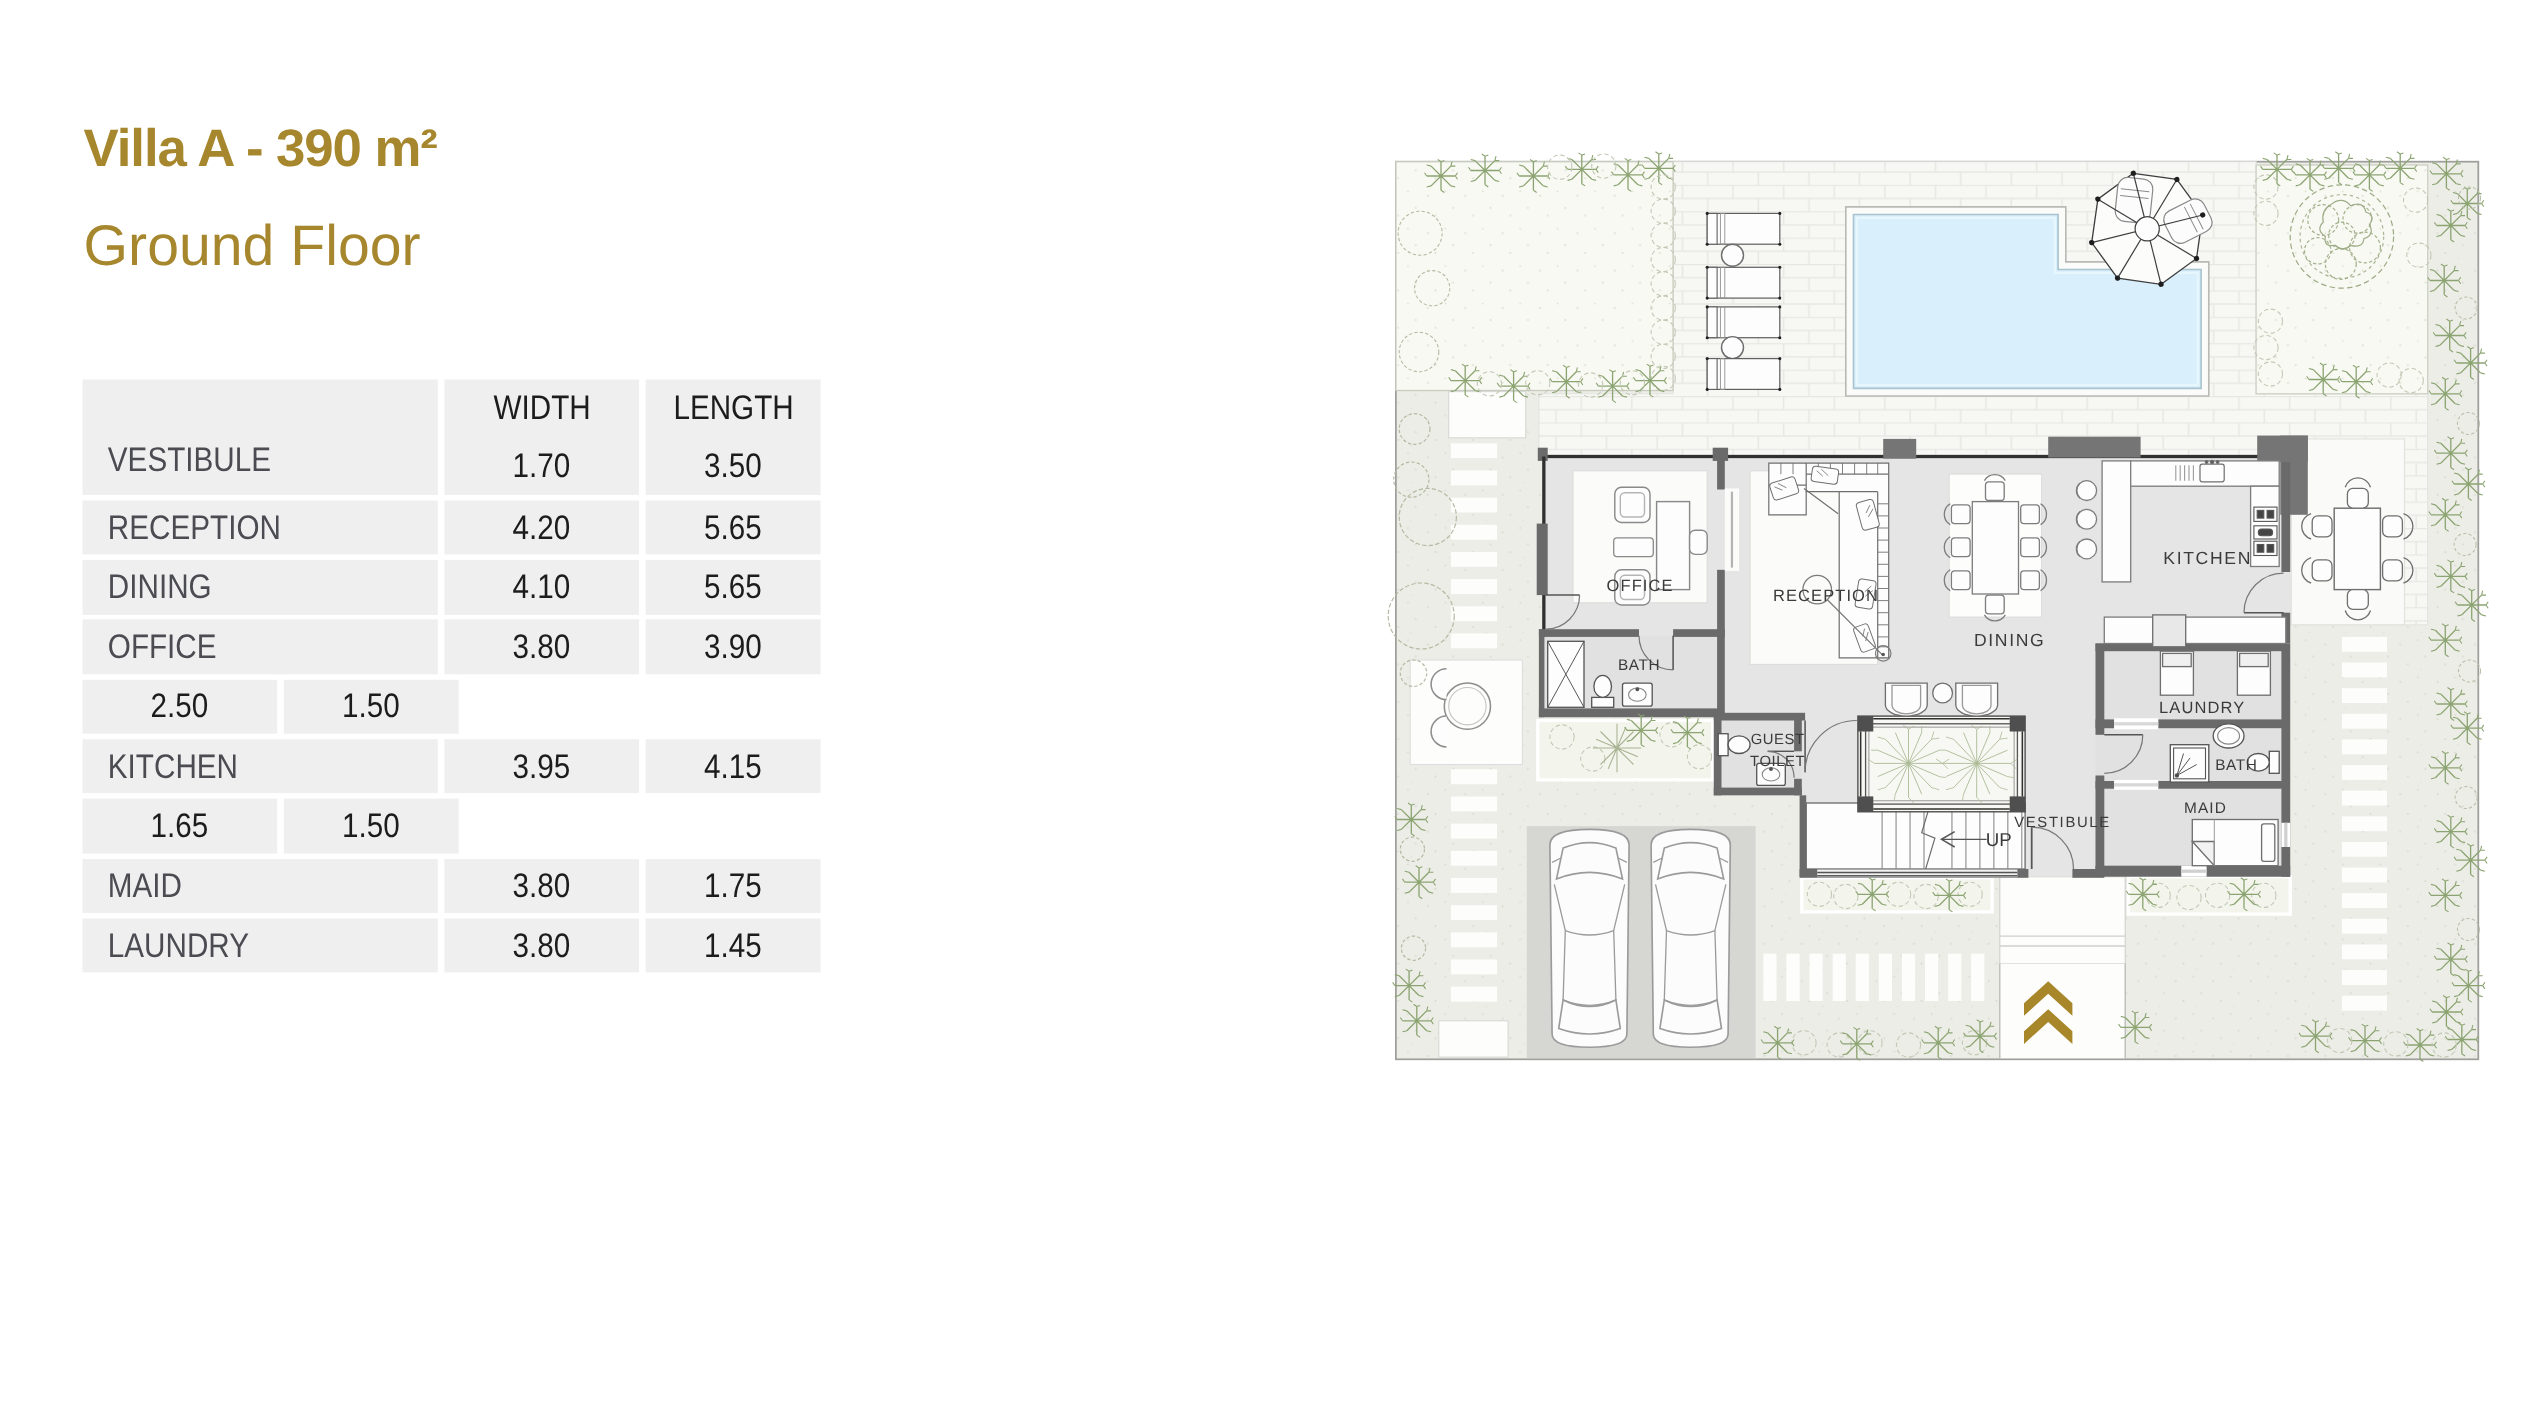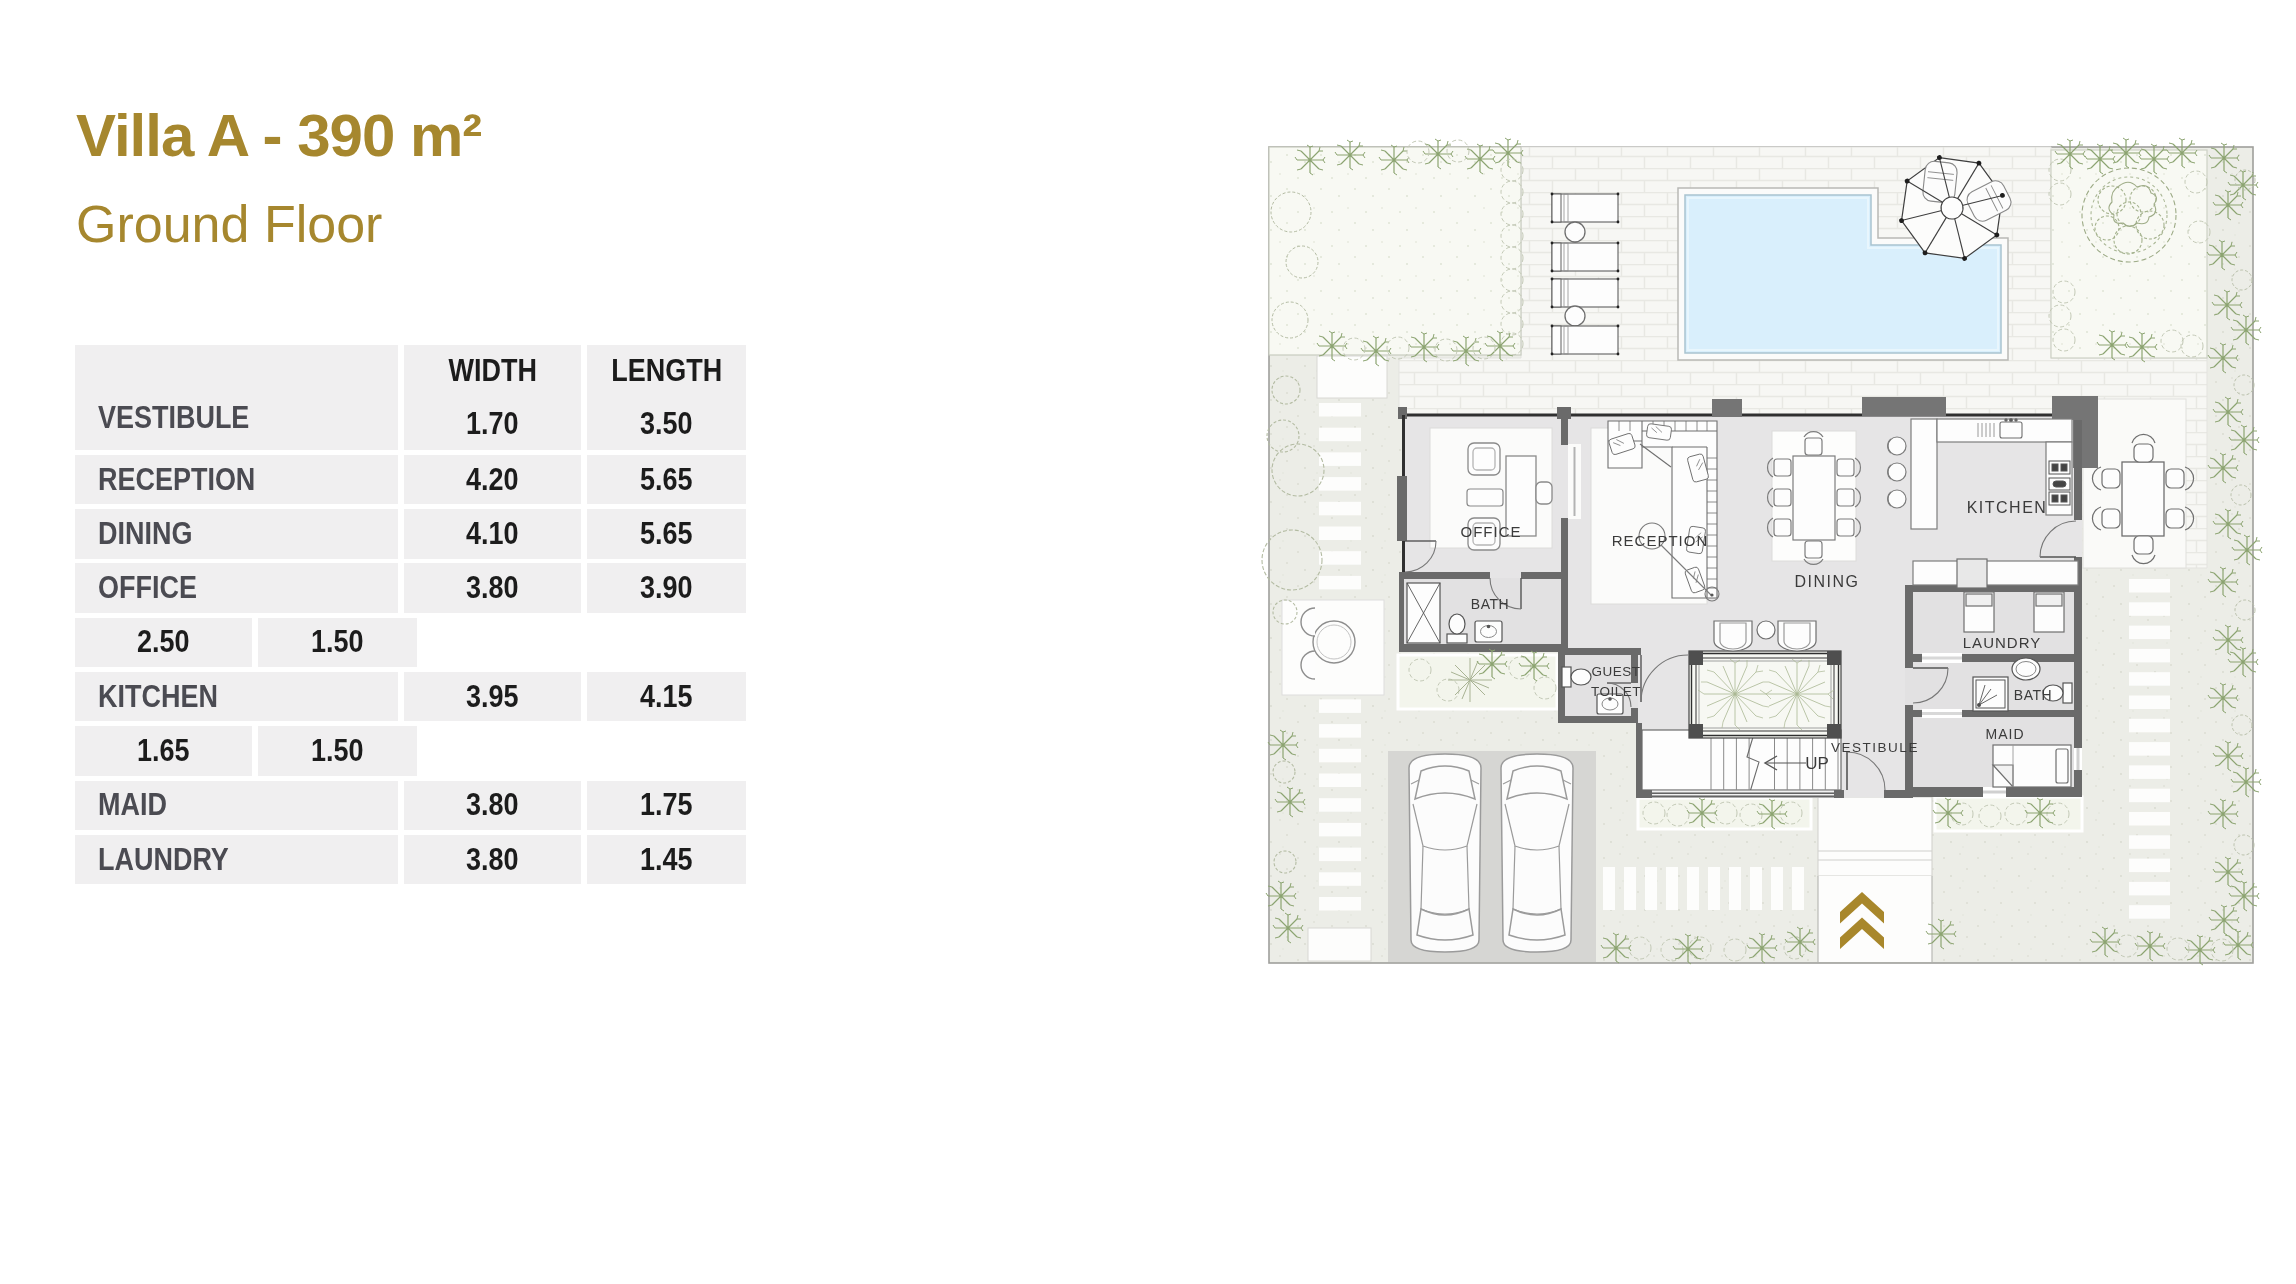--- a/index.html
+++ b/index.html
@@ -1,23 +1,23 @@
 <!DOCTYPE html>
 <html><head>
 <meta charset="utf-8">
 <style>
   html,body{margin:0;padding:0;background:#ffffff;}
   body{width:2296px;height:1284px;position:relative;overflow:hidden;
        font-family:"Liberation Sans", sans-serif;}
   .title{position:absolute;left:76px;top:92px;color:#a6872e;}
-  .title .l1{font-weight:bold;font-size:60px;line-height:88px;letter-spacing:-1px;}
+  .title .l1{font-weight:bold;font-size:48px;line-height:88px;letter-spacing:-1px;}
   .title .l2{font-weight:normal;font-size:52px;line-height:88px;}
   .tbl{position:absolute;left:75px;top:345px;width:704px;font-size:31px;color:#2c2c31;}
   .row{display:flex;margin-bottom:4.8px;}
-  .c{background:#f0eff0;font-weight:bold;}
+  .c{background:#f0eff0;}
   .cn{width:323px;margin-right:6px;display:flex;align-items:center;padding-left:23px;box-sizing:border-box;color:#4b4b52;}
   .cw{width:177px;margin-right:6px;display:flex;align-items:center;justify-content:center;color:#1c1c1c;}
   .cl{width:159px;display:flex;align-items:center;justify-content:center;color:#1c1c1c;}
   .r{height:49.5px;}
   .r1{height:105px;}
   .stack{display:flex;flex-direction:column;justify-content:space-around;align-items:center;height:100%;width:100%;}
   .sx{display:inline-block;transform:scaleX(0.87);transform-origin:left center;white-space:nowrap;}
   .sc{display:inline-block;transform:scaleX(0.87);transform-origin:center center;white-space:nowrap;}
 </style>
 </head>

